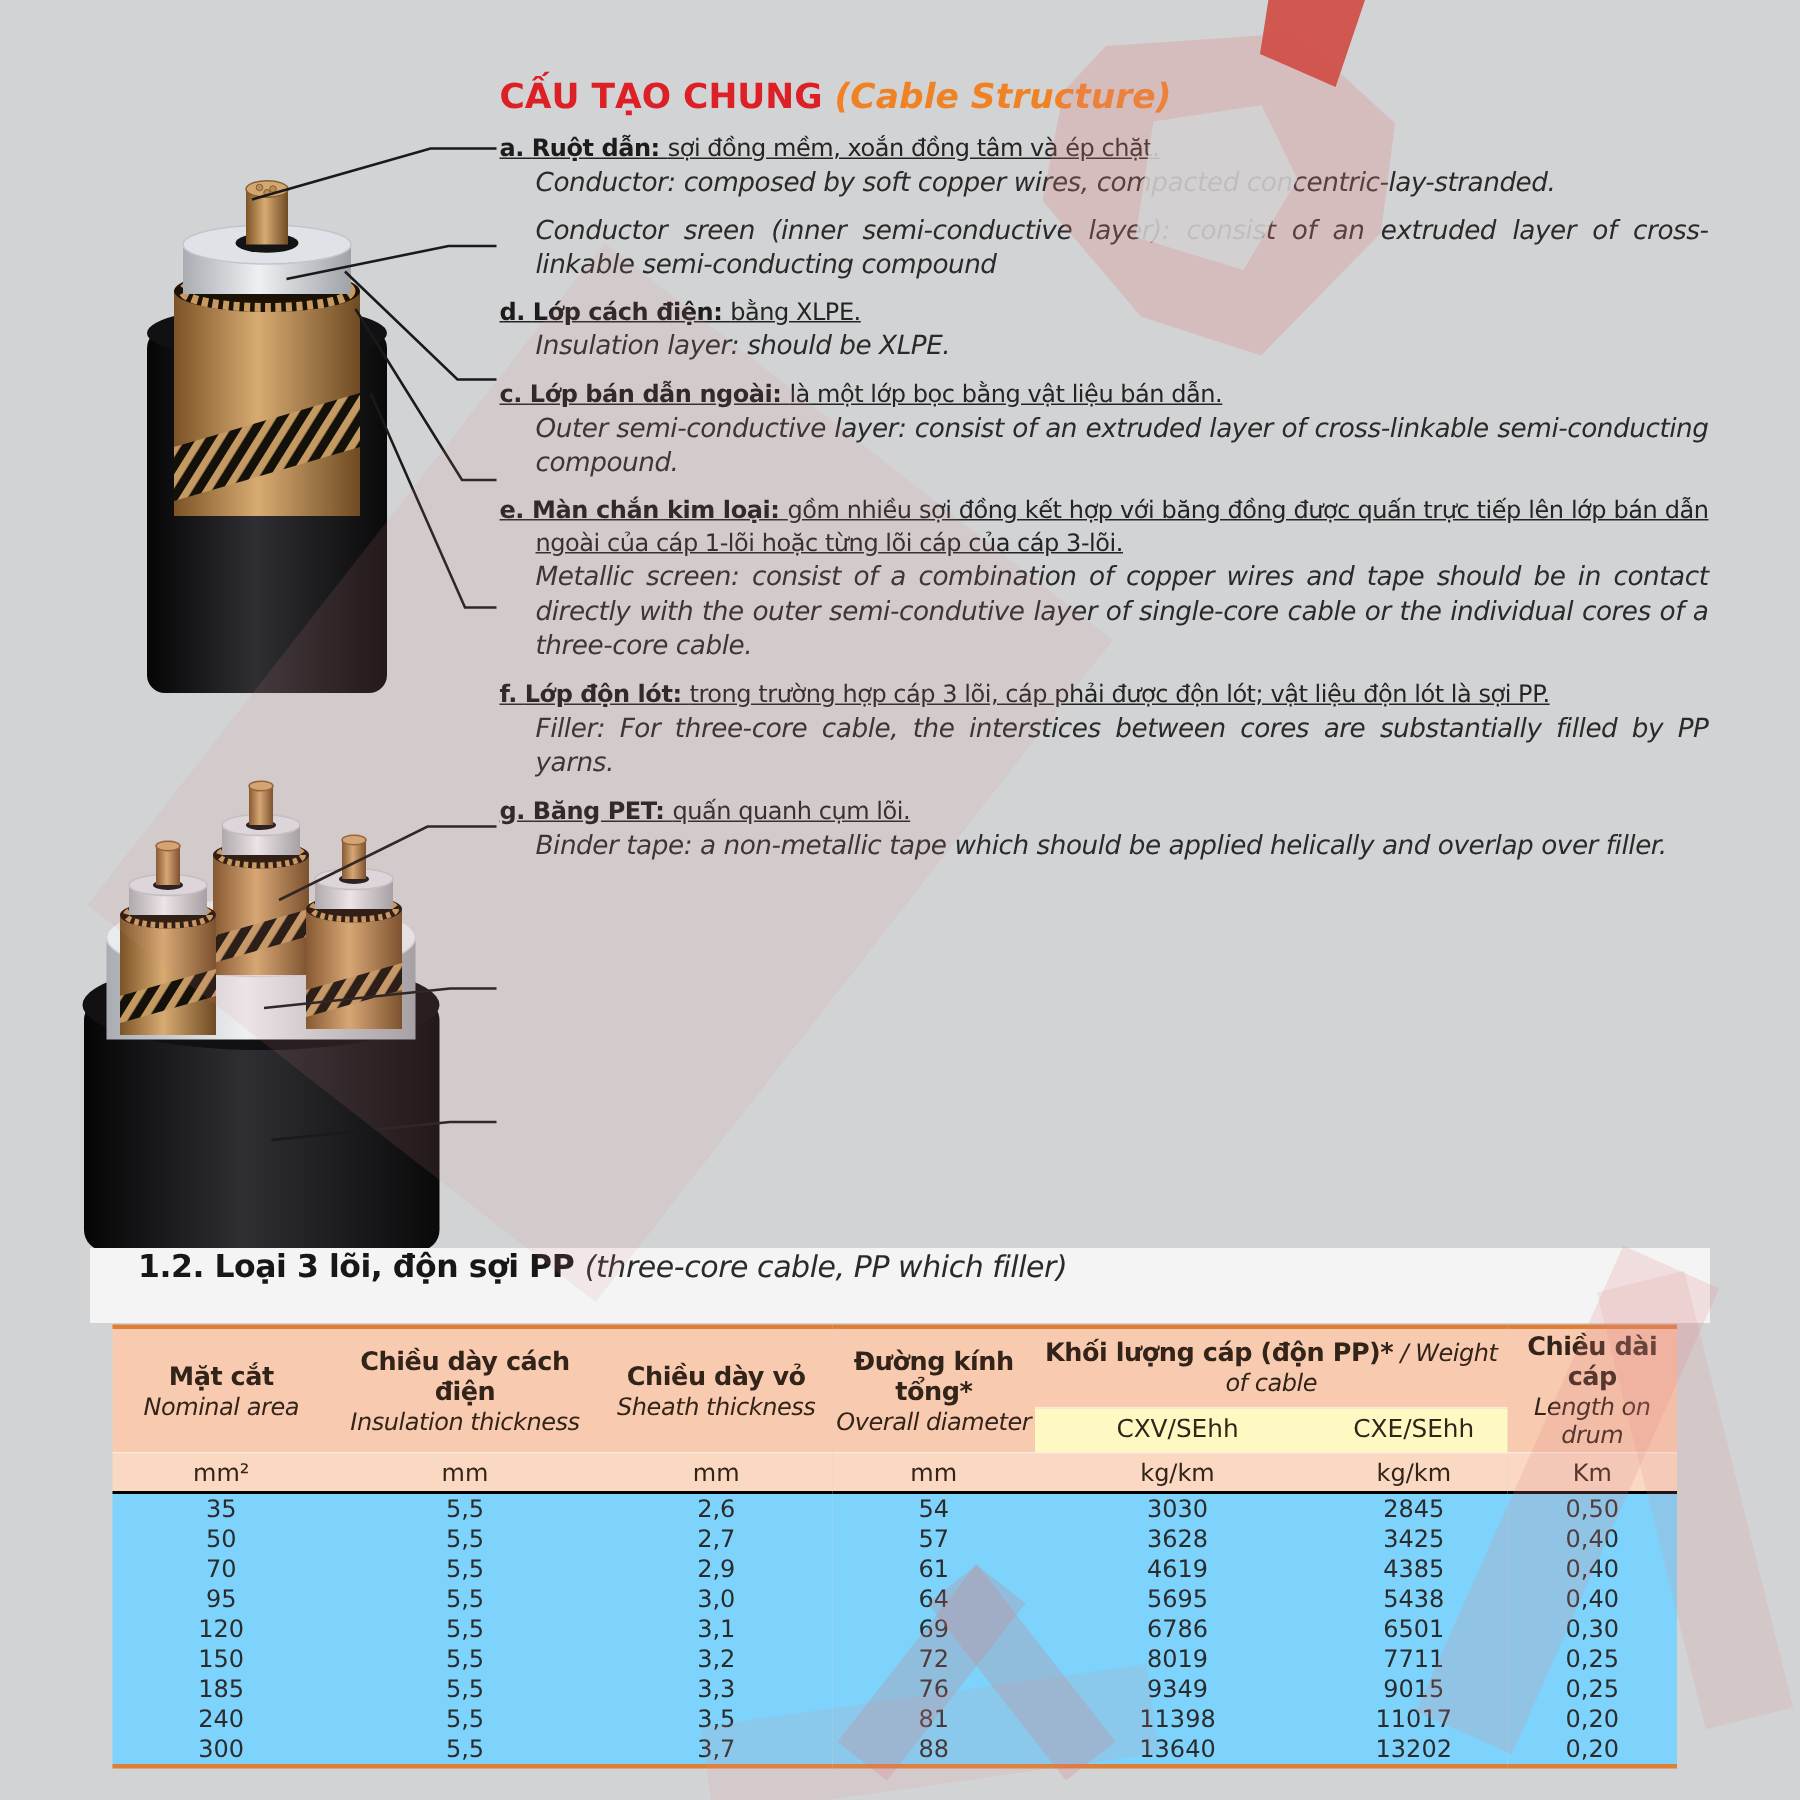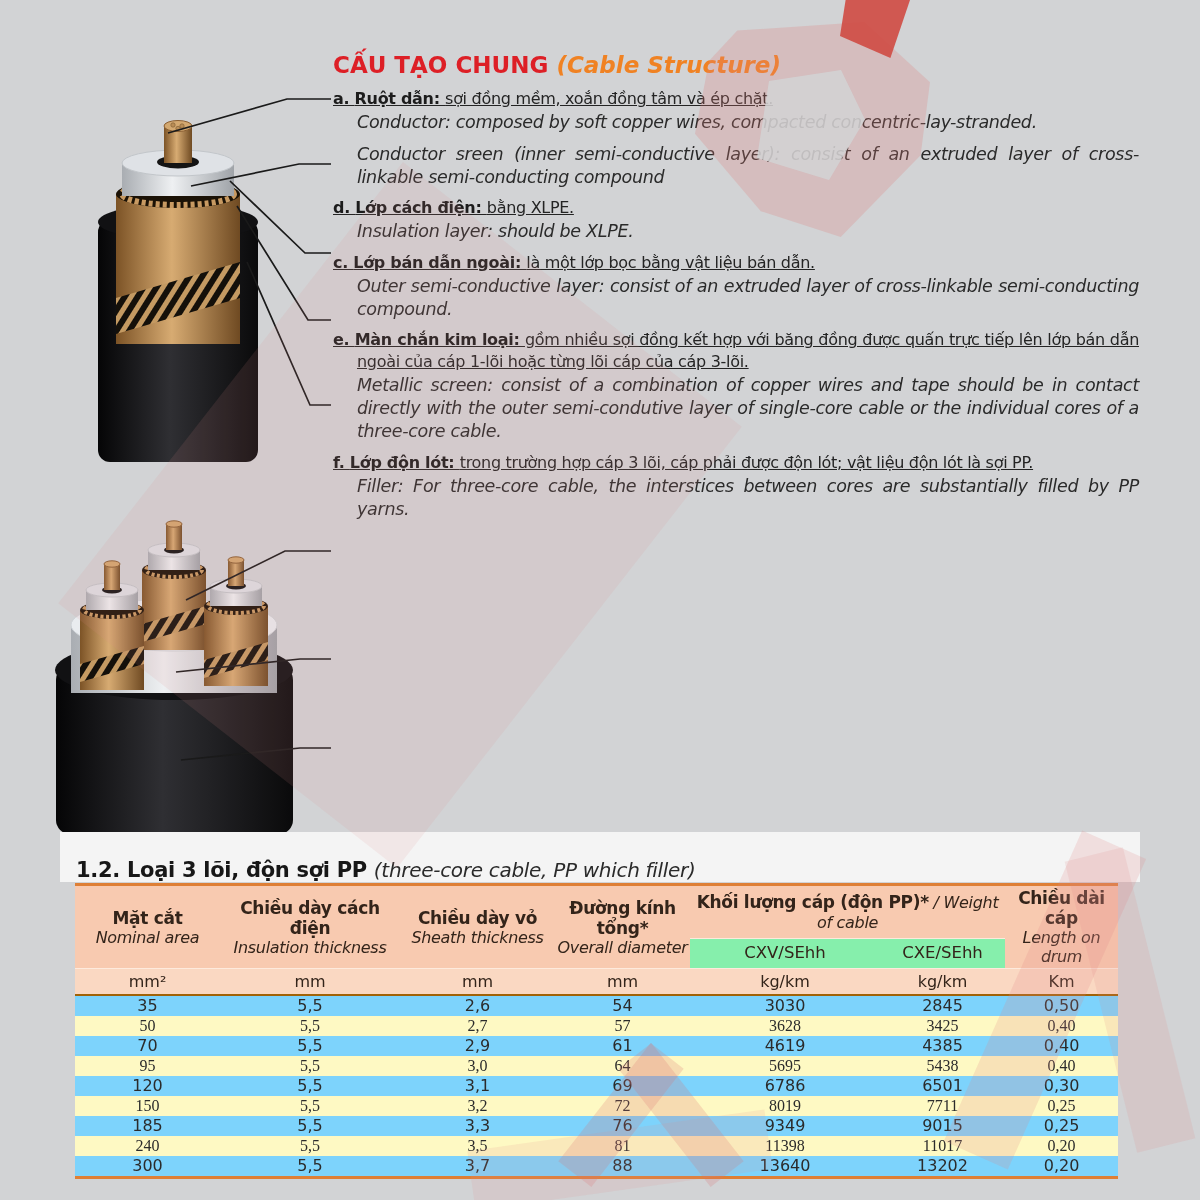--- a/index.html
+++ b/index.html
@@ -41,38 +41,38 @@
       margin:2px 0 8px 24px;text-align:justify;color:#2a2a2a;}
 
   
   .diagram{position:absolute;z-index:2;}
   #single-core{left:88px;top:112px;}
   #three-core{left:48px;top:458px;}
   #leader-lines{left:0;top:0;z-index:3;}
 
   
   .section-bar{position:absolute;left:60px;top:832px;width:1080px;height:50px;background:#f4f4f4;
-      z-index:2;display:flex;align-items:flex-end;padding-left:16px;box-sizing:border-box;}
+      z-index:2;display:flex;align-items:flex-start;padding-left:32px;box-sizing:border-box;}
   .section-bar .sec-bold{font-weight:bold;font-size:21px;color:#171717;letter-spacing:-0.3px;}
   .section-bar .sec-italic{font-style:italic;font-size:20px;color:#2a2a2a;margin-left:7px;letter-spacing:-0.3px;}
 
   .tbl-wrap{position:absolute;left:75px;top:883px;width:1043px;z-index:2;}
   table{border-collapse:collapse;width:1043px;table-layout:fixed;
       border-top:3px solid #de7f35;border-bottom:3px solid #de7f35;}
   thead th{background:#f8cab0;font-size:17px;vertical-align:middle;padding:2px 2px;color:#33241a;}
   thead .h-vi{font-weight:bold;letter-spacing:-0.3px;}
   thead .h-en{font-weight:normal;font-style:italic;font-size:16px;letter-spacing:-0.3px;}
   thead th.group{border-bottom:1px solid #fdeadd;}
   thead th.group .h-en{display:inline;}
-  thead tr.subhead th{font-weight:normal;font-size:16.5px;background:#86efac;padding:1px 2px 4px;}
-  thead tr.units td{background:#fad8c2;border-top:1px solid #fdeadd;border-bottom:2px solid #a16207;
+  thead tr.subhead th{font-weight:normal;font-size:16.5px;background:#fef9c3;padding:1px 2px 4px;}
+  thead tr.units td{background:#fad8c2;border-top:1px solid #fdeadd;border-bottom:2px solid #000000;
       text-align:center;font-size:16px;padding:3px 0;color:#33241a;margin-top:48px;}
   tbody td{text-align:center;font-size:16px;height:20px;padding:0;color:#2b2b2b;line-height:20px;}
   tbody tr{background:#7dd3fc;}
-  tbody tr.alt{background:#fef9c3;font-family:Liberation Serif, serif;}
+  tbody tr.alt{background:#7dd3fc;}
 </style>
 </head>
 <body>
 
 <div class="page">
 
   <svg id="single-core" class="diagram" width="260" height="355" viewBox="0 0 260 355">
     <defs>
       <linearGradient id="gBlack" x1="0" y1="0" x2="1" y2="0">
         <stop offset="0" stop-color="#050506"></stop>
@@ -214,20 +214,28 @@
 
     <div class="item">
       <p class="vi">
         <span class="letter">f. </span>
         <span class="term">Lớp độn lót: </span>
         <span class="desc">trong trường hợp cáp 3 lõi, cáp phải được độn lót; vật liệu độn lót là sợi PP.</span>
       </p>
       <p class="en">Filler: For three-core cable, the interstices between cores are substantially filled by PP yarns.</p>
     </div>
 
+    <div class="item">
+      <p class="vi">
+        <span class="letter">g. </span>
+        <span class="term">Băng PET: </span>
+        <span class="desc">quấn quanh cụm lõi.</span>
+      </p>
+      <p class="en">Binder tape: a non-metallic tape which should be applied helically and overlap over filler.</p>
+    </div>
 
   </div>
   </div>
 
   <div class="section-bar">
     <span class="sec-bold">1.2. Loại 3 lõi, độn sợi PP</span>
     <span class="sec-italic">(three-core cable, PP which filler)</span>
   </div>
 
   <div class="tbl-wrap">

